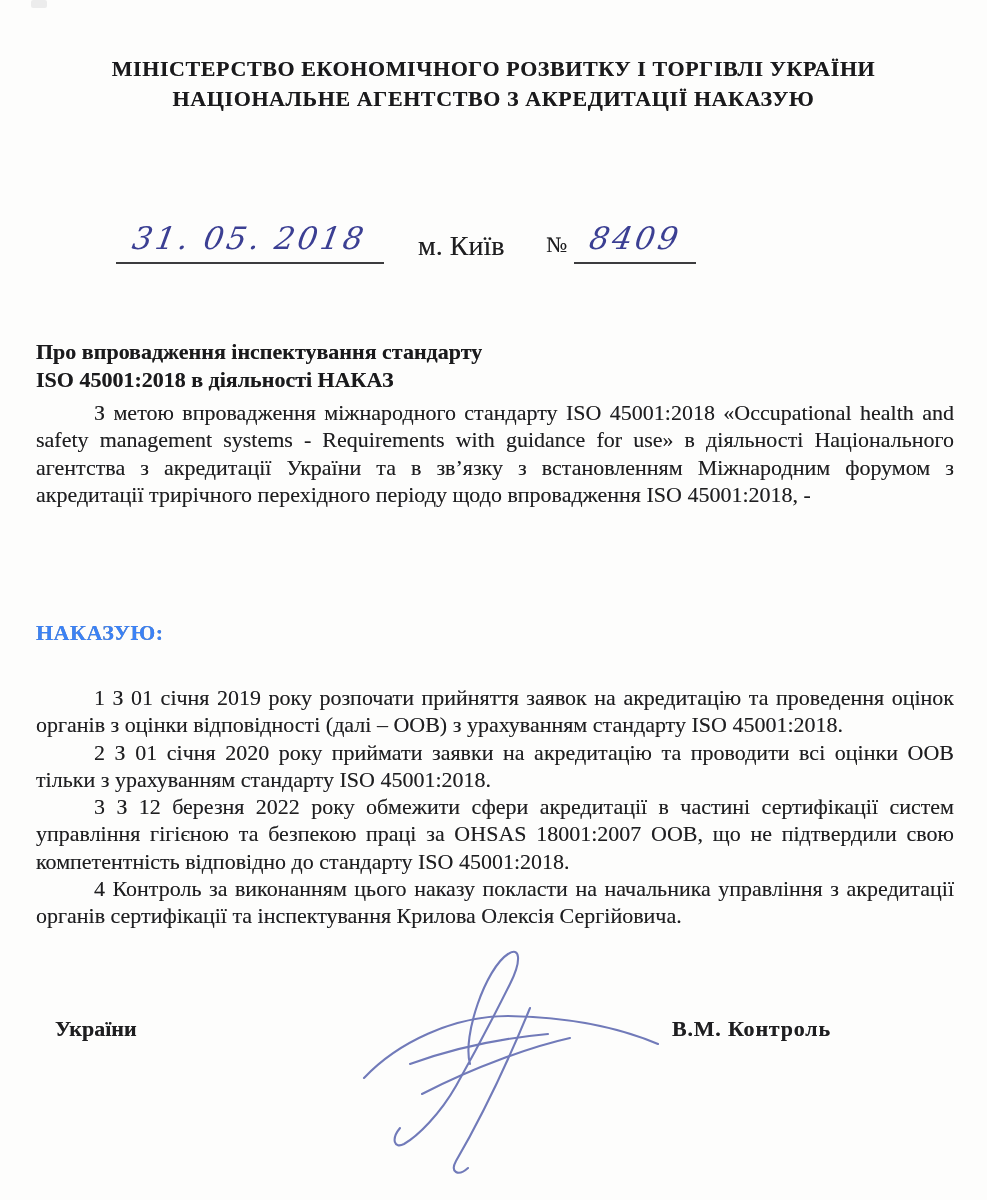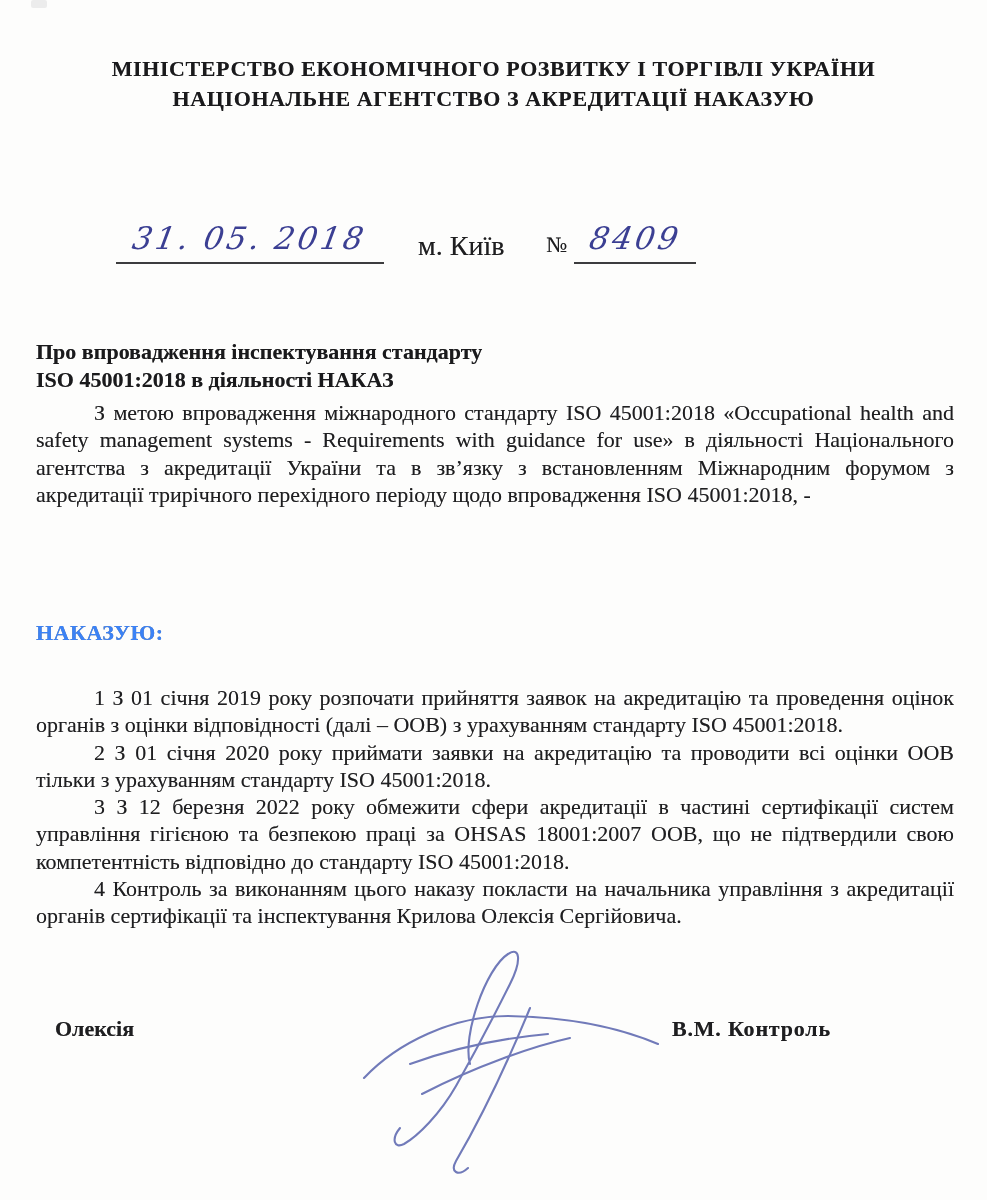--- a/index.html
+++ b/index.html
@@ -172,21 +172,21 @@
   <div class="order-heading">НАКАЗУЮ:</div>
 
   <div class="body-text items">
     <p>1  З 01 січня 2019 року розпочати прийняття заявок на акредитацію та проведення оцінок органів з оцінки відповідності (далі – ООВ) з урахуванням стандарту ISO 45001:2018.</p>
     <p>2  З 01 січня 2020 року приймати заявки на акредитацію та проводити всі оцінки ООВ тільки з урахуванням стандарту ISO 45001:2018.</p>
     <p>3  З 12 березня 2022 року обмежити сфери акредитації в частині сертифікації систем управління гігієною та безпекою праці за OHSAS 18001:2007 ООВ, що не підтвердили свою компетентність відповідно до стандарту ISO 45001:2018.</p>
     <p>4  Контроль за виконанням цього наказу покласти на начальника управління з акредитації органів сертифікації та інспектування Крилова Олексія Сергійовича.</p>
   </div>
 
   <div class="signature-row">
-    <div class="sig-position">Олексія</div>
+    <div class="sig-position">України</div>
     <div class="sig-name">В.М. Контроль</div>
   </div>
 
   <svg class="scribble" viewBox="0 0 322 235" fill="none" xmlns="http://www.w3.org/2000/svg">
     <g stroke="#5e69b0" stroke-width="2.1" stroke-linecap="round" fill="none" opacity="0.88">
 
       <path d="M 112,118 C 104,90 128,22 150,8 C 162,0 164,14 152,38 C 138,66 116,108 98,140 C 82,168 60,190 46,198 C 36,203 33,193 42,182"></path>
 
       <path d="M 172,62 C 158,96 130,160 98,215 C 92,226 100,231 110,222"></path>
 

